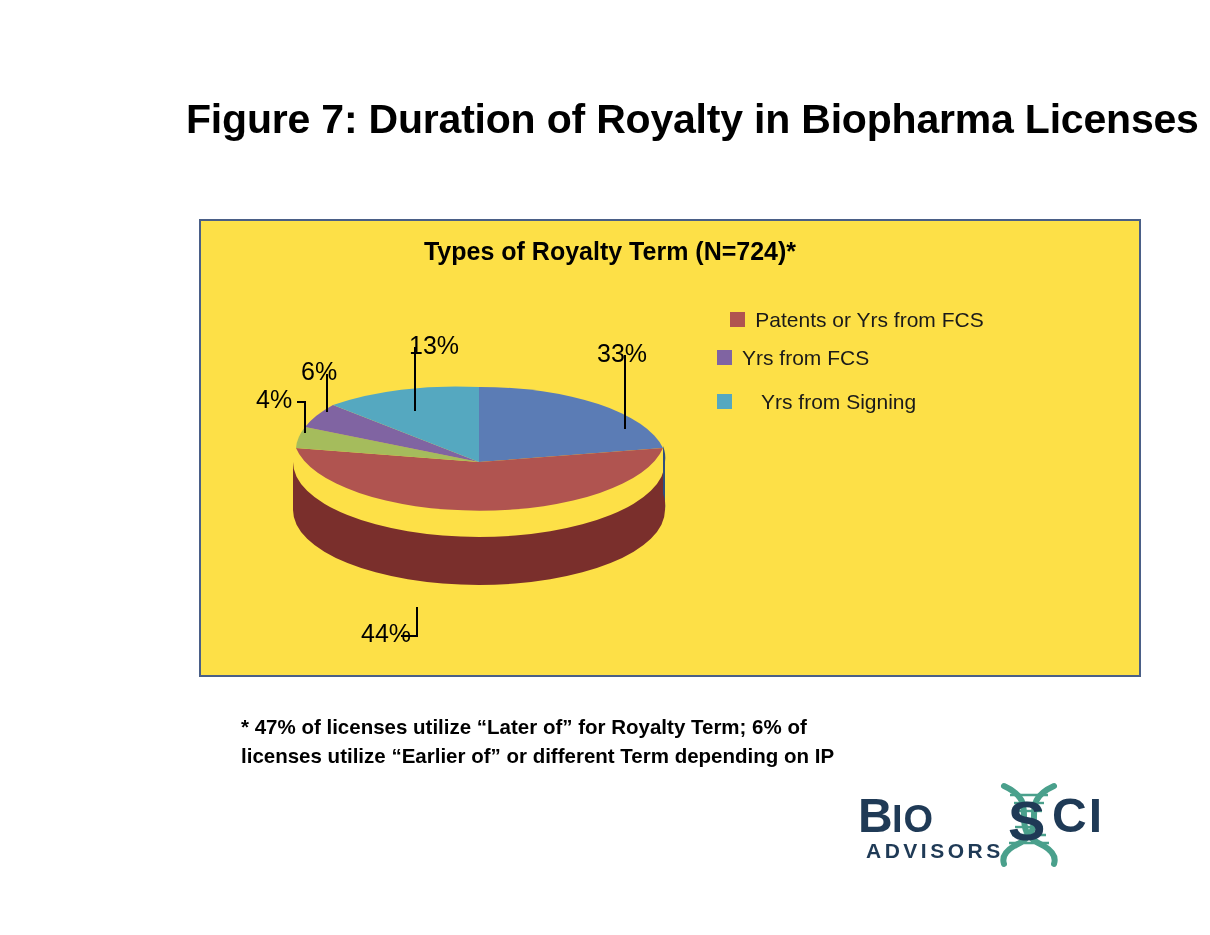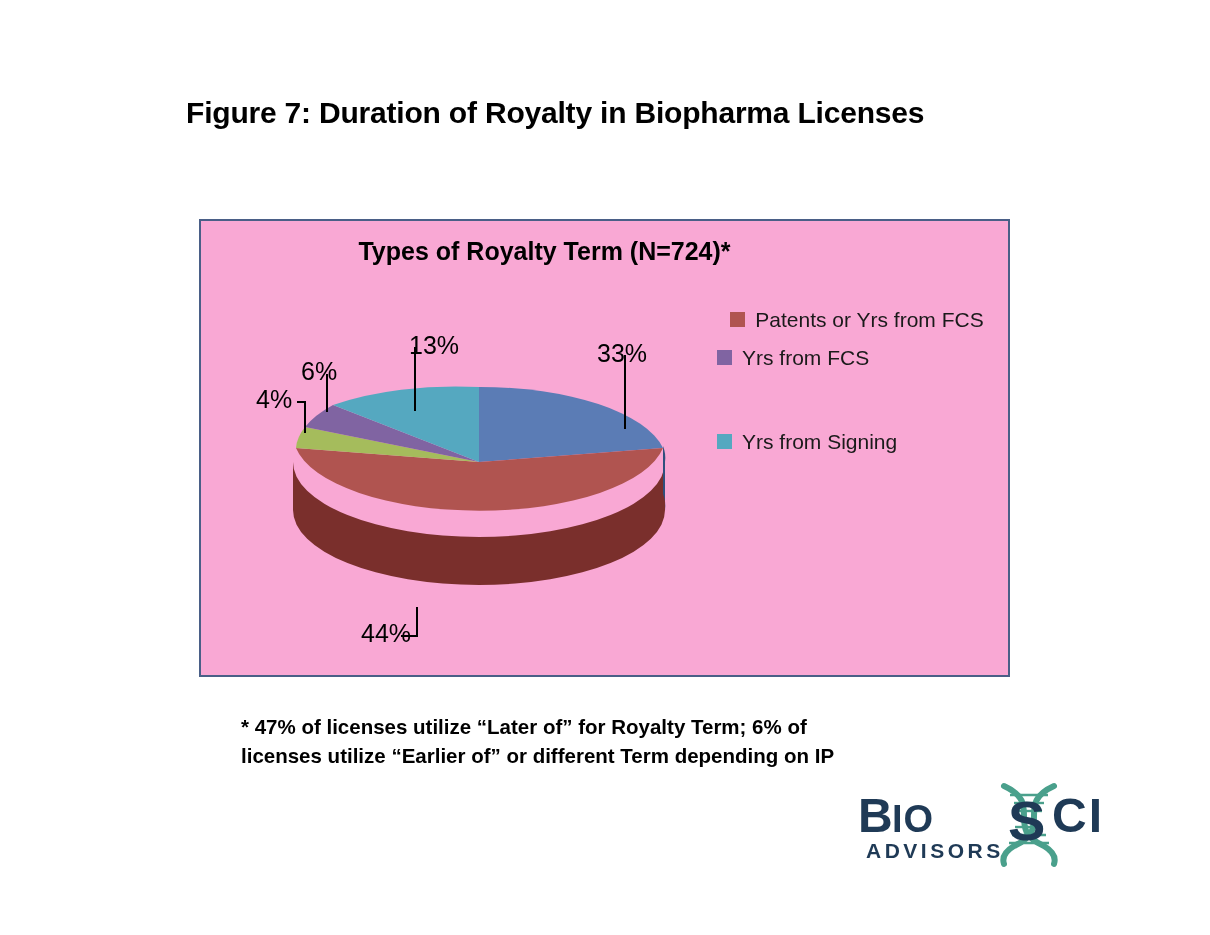--- a/index.html
+++ b/index.html
@@ -14,37 +14,37 @@
     font-family: "Liberation Sans", sans-serif;
     overflow: hidden;
   }
 
   
   #figure-title {
     position: absolute;
     left: 186px;
     top: 96px;
     width: 880px;
-    font-size: 30px;
+    font-size: 41px;
     font-weight: bold;
     color: #000000;
     letter-spacing: -0.2px;
     white-space: nowrap;
   }
 
   
   #chart-frame {
     position: absolute;
     left: 199px;
     top: 219px;
-    width: 811px;
+    width: 942px;
     height: 458px;
     box-sizing: border-box;
     border: 2px solid #4a5f87;
-    background: #f9a8d4;
+    background: #fde047;
   }
 
   #chart-title {
     position: absolute;
     left: 0;
     top: 16px;
     width: 100%;
     text-align: center;
     font-size: 25px;
     font-weight: bold;
@@ -177,21 +177,21 @@
       <span class="legend-swatch" style="background:#b05450"></span>
       <span class="legend-label">Patents or Yrs from FCS</span>
     </div>
 
 
     <div class="legend-item" style="margin-top:10px;">
       <span class="legend-swatch" style="background:#8064a2"></span>
       <span class="legend-label">Yrs from FCS</span>
     </div>
 
-    <div class="legend-item" style="margin-top:56px;">
+    <div class="legend-item" style="margin-top:16px;gap:19px;">
       <span class="legend-swatch" style="background:#55a8c0"></span>
       <span class="legend-label">Yrs from Signing</span>
     </div>
 
   </div>
 </div>
 
 <div id="footnote">
   <div>* 47% of licenses utilize “Later of” for Royalty Term; 6% of</div>
   <div>licenses utilize “Earlier of” or different Term depending on IP</div>

